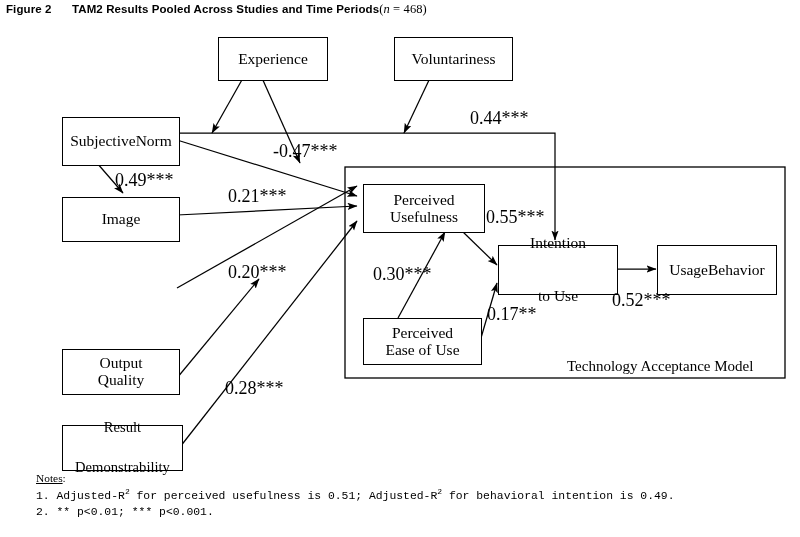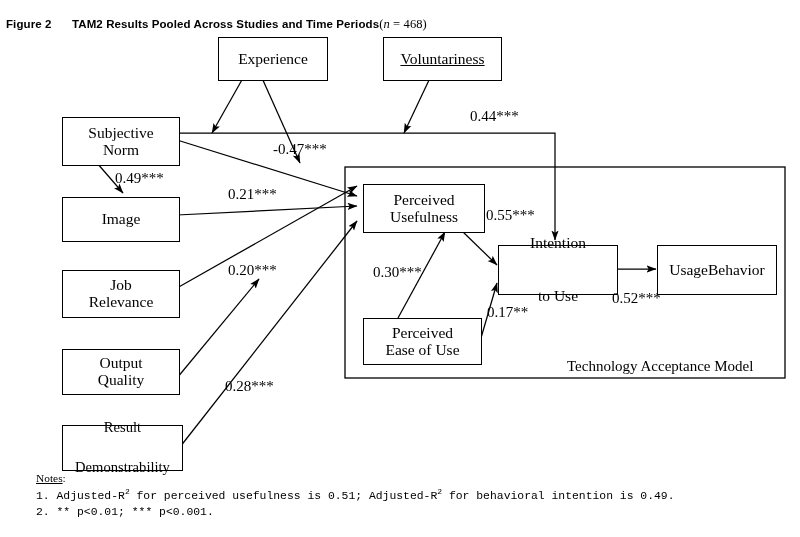--- a/index.html
+++ b/index.html
@@ -1,32 +1,32 @@
 <!DOCTYPE html>
 <html><head>
 <meta charset="utf-8">
 <style>
   html,body{margin:0;padding:0;background:#fff;}
   body{width:800px;height:537px;font-family:"Liberation Serif",serif;color:#000;overflow:hidden;}
   #root{position:relative;width:800px;height:537px;}
 
-  .fig-head{position:absolute;left:6px;top:17px;font-family:"Liberation Sans",sans-serif;
+  .fig-head{position:absolute;left:6px;top:2px;font-family:"Liberation Sans",sans-serif;
             font-weight:bold;font-size:11.5px;letter-spacing:.1px;white-space:nowrap;}
   .fig-head .lbl{display:inline-block;min-width:66px;}
   .fig-head .n-italic{font-family:"Liberation Serif",serif;font-style:italic;font-weight:normal;font-size:12.5px;}
   .fig-head .n-plain{font-family:"Liberation Serif",serif;font-weight:normal;font-size:12.5px;}
 
   svg.canvas{position:absolute;left:0;top:0;width:800px;height:537px;}
 
   .node{position:absolute;border:1.4px solid #000;background:#fff;
         display:flex;align-items:center;justify-content:center;text-align:center;
         font-size:15.5px;line-height:1.08;font-family:"Liberation Serif",serif;}
   .node span{display:block;}
 
-  .plabel{position:absolute;font-size:15px;font-family:"Liberation Serif",serif;white-space:nowrap;}
+  .plabel{position:absolute;font-size:18px;font-family:"Liberation Serif",serif;white-space:nowrap;}
 
   .tam-caption{position:absolute;font-size:15px;font-family:"Liberation Serif",serif;white-space:nowrap;}
 
   .notes{position:absolute;left:36px;top:470px;width:720px;font-size:11.4px;
          font-family:"Liberation Serif",serif;line-height:1.42;}
   .notes .nt-title{text-decoration:underline;display:inline-block;}
   .notes .nrow{white-space:nowrap;font-family:Liberation Mono, monospace;}
   .notes sup{font-size:8px;vertical-align:super;}
 </style>
 </head>
@@ -75,37 +75,33 @@
 
       <path d="M616,269 L656,269" marker-end="url(#ah)"></path>
 
     </g>
   </svg>
 
   <div class="node" style="left:218px;top:37px;width:108px;height:42px;">
     <span>Experience</span>
   </div>
 
-  <div class="node" style="left:383px;top:37px;width:117px;height:42px;text-decoration:underline;">
+  <div class="node" style="left:394px;top:37px;width:117px;height:42px;">
     <span>Voluntariness</span>
   </div>
 
-  <div class="node" style="left:62px;top:117px;width:116px;height:47px;flex-direction:column;">
+  <div class="node" style="left:62px;top:117px;width:116px;height:47px;flex-direction:row;">
     <span>Subjective</span>
     <span>Norm</span>
   </div>
 
   <div class="node" style="left:62px;top:197px;width:116px;height:43px;">
     <span>Image</span>
   </div>
 
-  <div class="node" style="left:62px;top:270px;width:116px;height:46px;flex-direction:column;">
-    <span>Job</span>
-    <span>Relevance</span>
-  </div>
 
   <div class="node" style="left:62px;top:349px;width:116px;height:44px;flex-direction:column;">
     <span>Output</span>
     <span>Quality</span>
   </div>
 
   <div class="node" style="left:62px;top:425px;width:119px;height:44px;flex-direction:column;font-size:14.6px;gap:24px;">
     <span>Result</span>
     <span>Demonstrability</span>
   </div>

